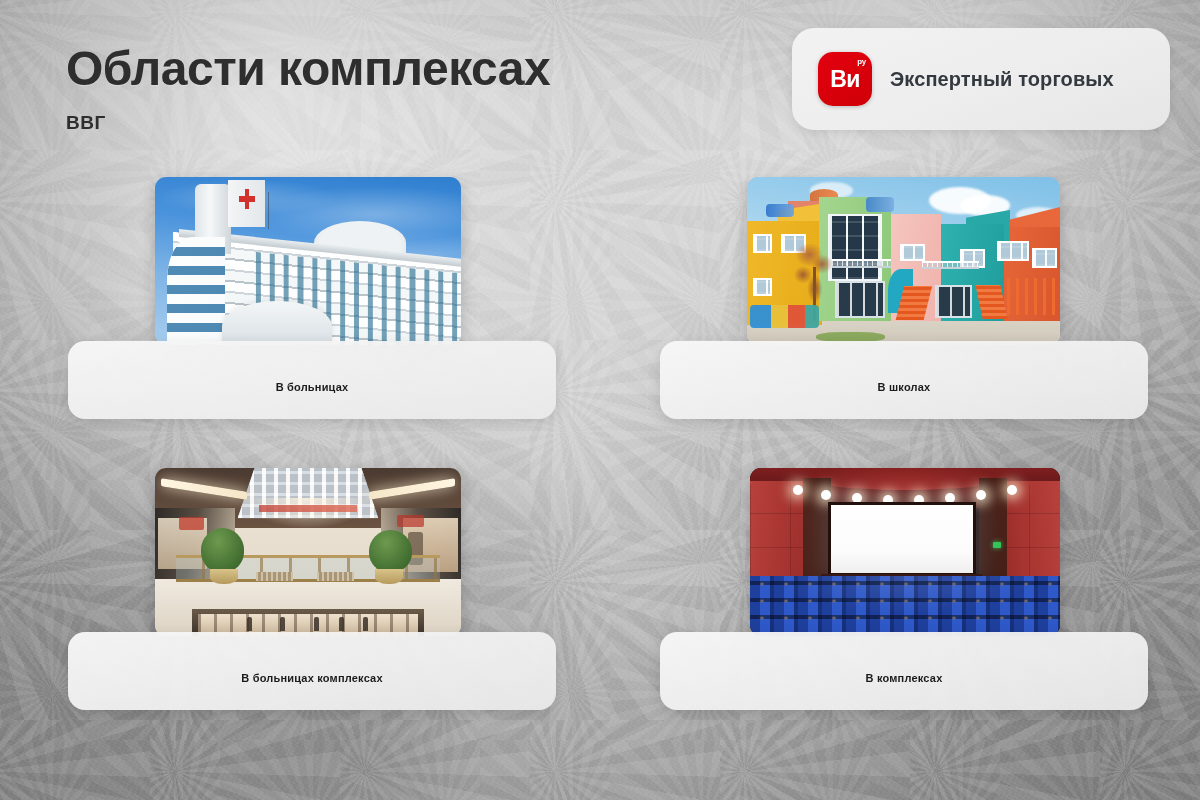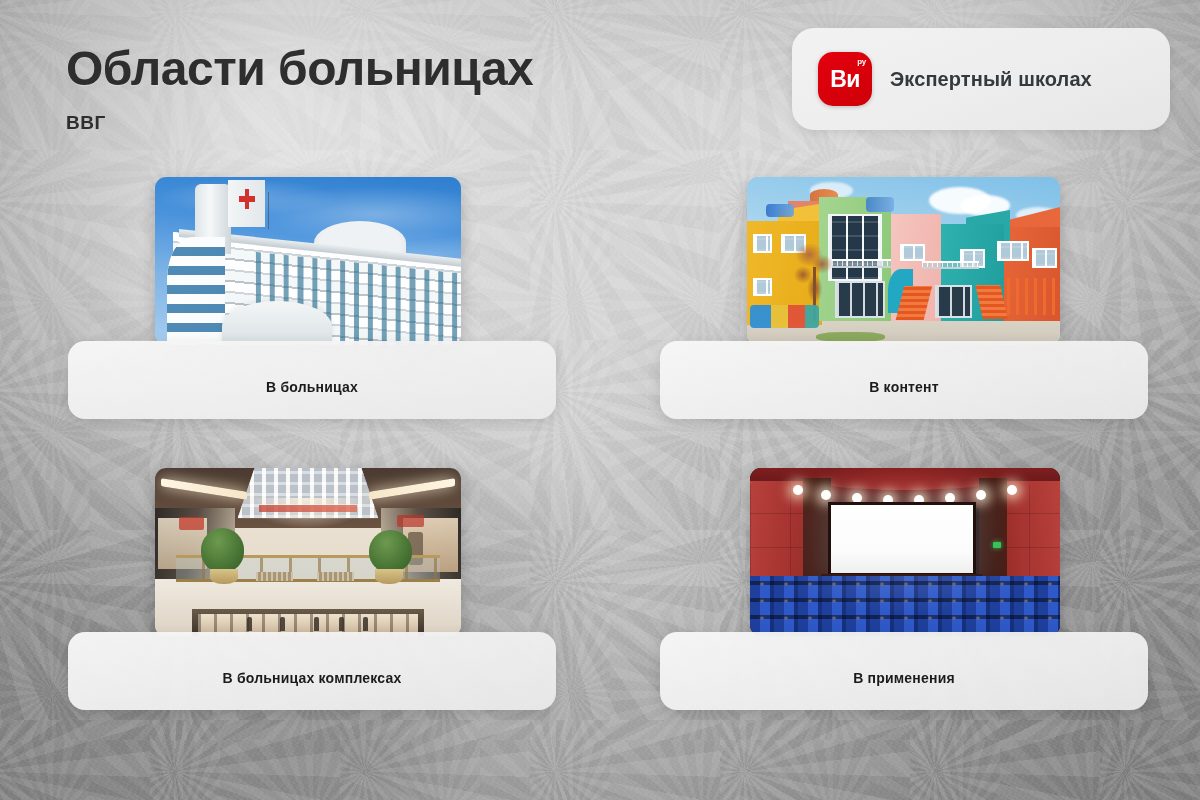--- a/index.html
+++ b/index.html
@@ -110,21 +110,21 @@
   .photo > .scene{ position:absolute; inset:0; }
 
   .labelbar{
     position:absolute;
     border-radius:17px;
     background:linear-gradient(170deg, rgba(247,247,247,.96) 0%, rgba(240,240,240,.95) 55%, rgba(234,234,234,.94) 100%);
     box-shadow:0 4px 14px rgba(0,0,0,.13);
     display:flex; align-items:center; justify-content:center;
   }
   .labeltext{
-    font-size:14px; font-weight:bold; color:#1b1b1b;
+    font-size:11px; font-weight:bold; color:#1b1b1b;
     letter-spacing:.2px; text-align:left;
     padding-top:14px;
   }
 
   
   .sky-hosp{
     position:absolute; inset:0;
     background:linear-gradient(185deg,#2f7fd0 0%,#4a93dc 32%,#7eb4e6 63%,#a8cdee 100%);
   }
   .sky-hosp:after{
@@ -502,30 +502,30 @@
 </head>
 <body>
 
 <div id="stage">
 
   <div class="bg-base"></div>
   <div class="bg-grain"></div>
   <div class="bg-blotch"></div>
   <div class="bg-vignette"></div>
 
-  <div class="title">Области больницах</div>
+  <div class="title">Области комплексах</div>
   <div class="subtitle">ВВГ</div>
 
   <div class="badge">
     <div class="logo">
       <div class="vi">Ви</div>
       <div class="ru">ру</div>
     </div>
     <div class="badge-text">
-      <div class="badge-line1">Экспертный школах</div>
+      <div class="badge-line1">Экспертный торговых</div>
     </div>
   </div>
 
   <div class="card">
     <div class="photo" style="left:155px; top:177px; width:306px; height:168px;">
       <div class="scene">
         <div class="sky-hosp"></div>
         <div class="h-dome"></div>
         <div class="h-body"></div>
         <div class="h-floors"></div>
@@ -580,21 +580,21 @@
         <div class="s-slide"></div>
         <div class="s-stairs s-st1"></div>
         <div class="s-stairs s-st2"></div>
         <div class="s-rail"></div>
         <div class="s-tree"></div>
         <div class="s-grass"></div>
         <div class="s-play"></div>
       </div>
     </div>
     <div class="labelbar" style="left:660px; top:341px; width:488px; height:78px;">
-      <span class="labeltext">В контент</span>
+      <span class="labeltext">В школах</span>
     </div>
   </div>
 
   <div class="card">
     <div class="photo" style="left:155px; top:468px; width:306px; height:168px;">
       <div class="scene">
         <div class="m-bg"></div>
         <div class="m-ceil"></div>
         <div class="m-skylight"></div>
         <div class="m-skyglow"></div>
@@ -651,17 +651,17 @@
         <div class="c-spot" style="left:83%;  top:10%;"></div>
         <div class="c-screen"></div>
         <div class="c-stage"></div>
         <div class="c-floor"></div>
         <div class="c-exit"></div>
         <div class="c-seats"></div>
         <div class="c-heads"></div>
       </div>
     </div>
     <div class="labelbar" style="left:660px; top:632px; width:488px; height:78px;">
-      <span class="labeltext">В применения</span>
+      <span class="labeltext">В комплексах</span>
     </div>
   </div>
 
 </div>
 
 </body></html>

